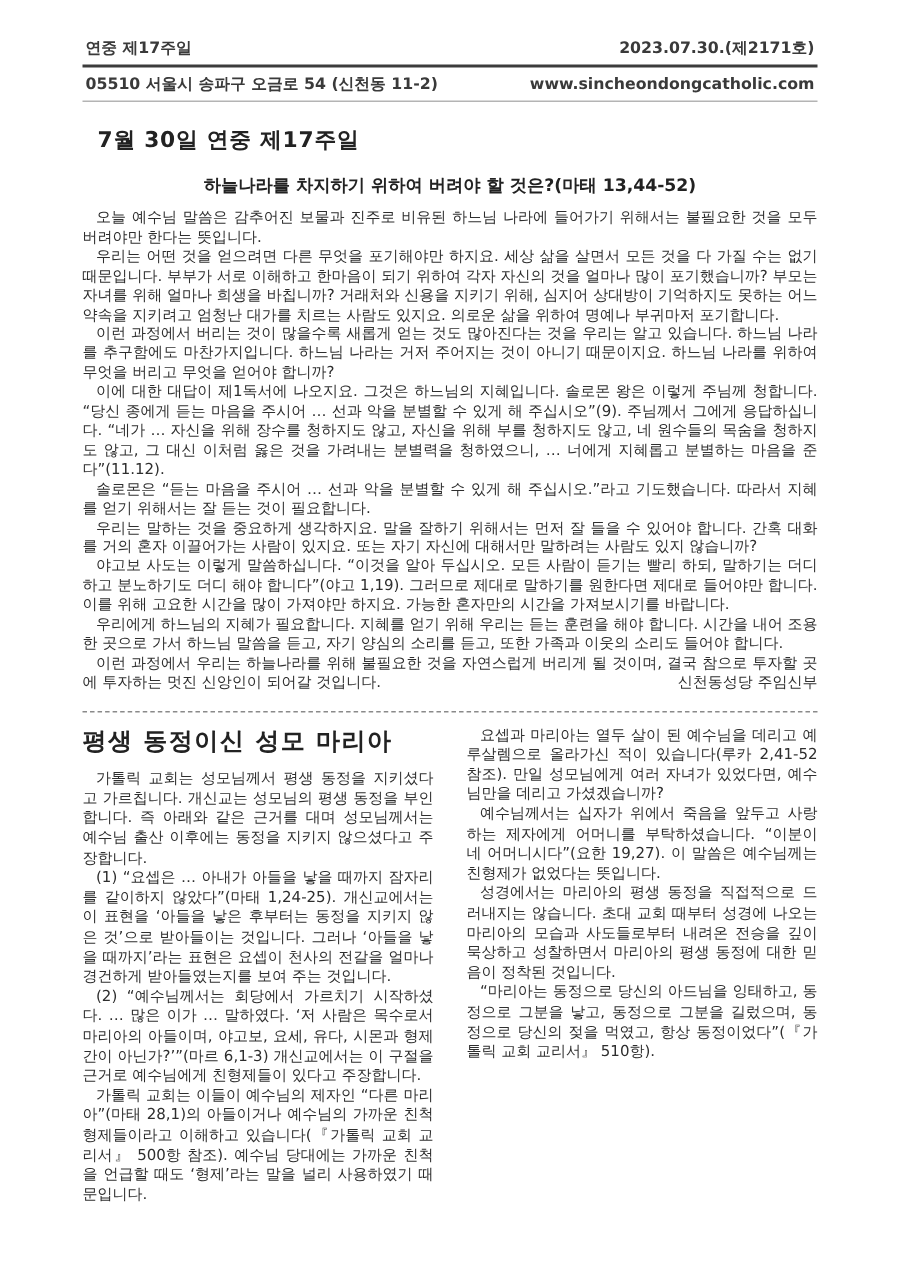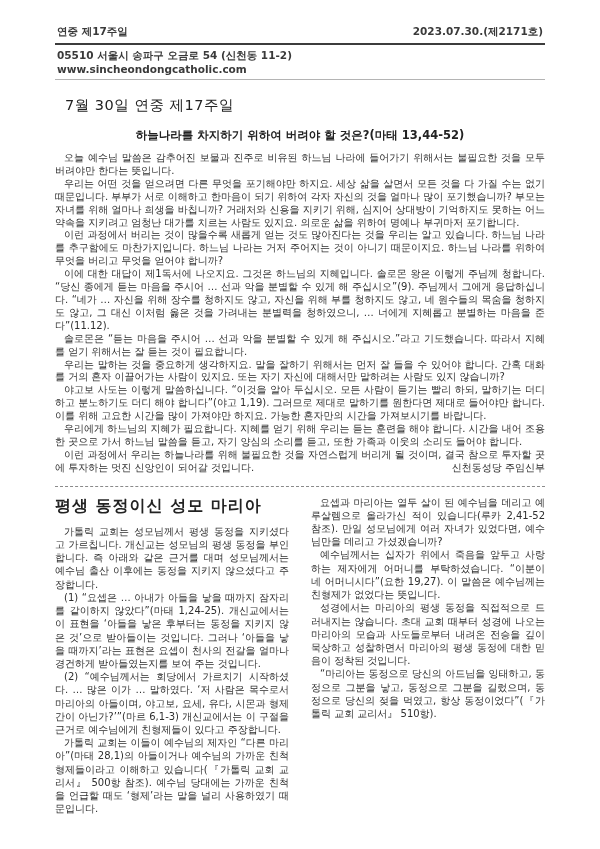--- a/index.html
+++ b/index.html
@@ -12,25 +12,25 @@
   .page{
     width:600px;height:849px;background:#ffffff;
     box-sizing:border-box;
     padding:25px 55px 13px 55px;
     overflow:hidden;
   }
   
   .mast-row{display:flex;justify-content:space-between;align-items:baseline;
     font-size:10.5px;font-weight:bold;color:#3a3a3a;}
   .mast-row.first{padding:0 2px 4px 2px;}
-  .mast-row.second{padding:4px 2px 4px 2px;flex-direction:column;}
+  .mast-row.second{padding:4px 2px 4px 2px;}
   .rule-thick{border:none;border-top:2px solid #3c3c3c;margin:0;}
   .rule-thin{border:none;border-top:1px solid #b4b4b4;margin:0;}
   
-  .a1-title{margin:16px 0 0 10px;font-size:14.5px;font-weight:normal;color:#222;letter-spacing:0.5px;}
+  .a1-title{margin:16px 0 0 10px;font-size:14.5px;font-weight:bold;color:#222;letter-spacing:0.5px;}
   .a1-subtitle{margin-top:13px;text-align:center;font-size:11.5px;font-weight:bold;color:#222;}
   .a1-body{margin-top:9px;font-size:10px;line-height:12.9px;text-align:justify;word-break:break-all;}
   .a1-body p{margin:0;text-indent:0.9em;}
   .sig1{margin-top:-12.9px;text-align:right;font-size:10px;line-height:12.9px;color:#2e2e2e;}
   .dash-sep{border:none;border-top:1.5px dashed #8a8a8a;margin:11px 0 9px 0;}
   
   .cols{display:flex;gap:22px;}
   .col{flex:1 1 0;font-size:10px;line-height:13.2px;text-align:justify;word-break:break-all;}
   .col p{margin:0;text-indent:0.9em;}
   .a2-title{font-size:16px;font-weight:bold;color:#222;margin:3px 0 13px 0;letter-spacing:1px;text-indent:0;}

